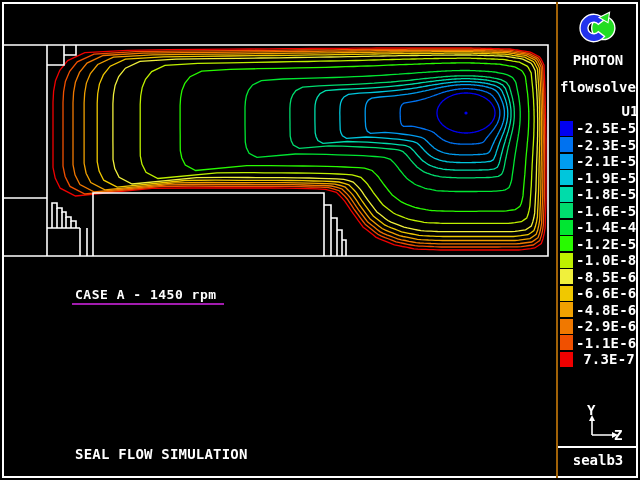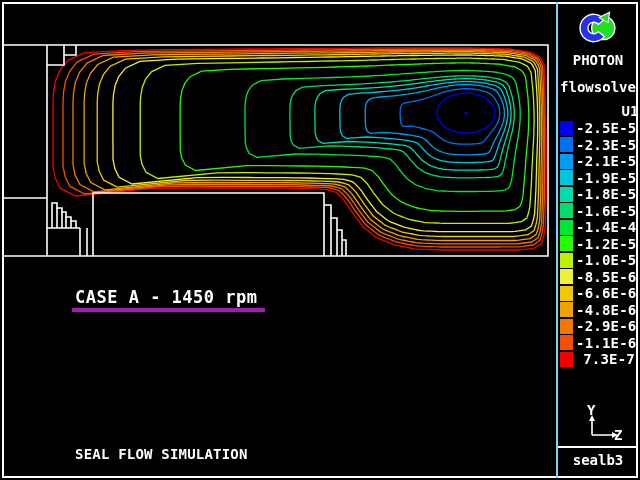--- a/index.html
+++ b/index.html
@@ -1,24 +1,24 @@
 <!DOCTYPE html>
 <html><head>
 <meta charset="utf-8">
 <style>
   html,body{margin:0;padding:0;background:#000;}
   .screen{position:relative;width:640px;height:480px;background:#000;overflow:hidden;
           font-family:"DejaVu Sans Mono","Liberation Mono",monospace;font-weight:bold;color:#fff;}
   .frame{position:absolute;inset:2px;border:2px solid #fff;pointer-events:none;}
   .plot{position:absolute;left:0;top:0;}
-  .case-label{position:absolute;left:72px;top:287px;font-size:17px;letter-spacing:.5px;
-              padding:0 7px 1px 3px;border-bottom:4px solid #a21caf;white-space:pre;}
+  .case-label{position:absolute;left:72px;top:287px;font-size:13px;letter-spacing:.5px;
+              padding:0 7px 1px 3px;border-bottom:2px solid #a21caf;white-space:pre;}
   .main-title{position:absolute;left:75px;top:446px;font-size:14px;letter-spacing:.2px;white-space:pre;}
   .sidebar{position:absolute;left:556px;top:2px;width:82px;height:476px;
-           border-left:2px solid #7dd3fc;box-sizing:border-box;}
+           border-left:2px solid #a16207;box-sizing:border-box;}
   .logo{position:absolute;left:21px;top:7px;width:38px;height:38px;}
   .app-name{position:absolute;top:50px;width:100%;text-align:center;font-size:14px;}
   .subtitle{position:absolute;top:77px;width:100%;text-align:center;font-size:14px;}
   .var-label{position:absolute;top:101px;width:100%;text-align:center;font-size:14px;padding-left:32px;}
   .legend{position:absolute;top:118px;left:2px;right:3px;}
   .legend-row{display:flex;height:16.5px;align-items:center;}
   .legend-swatch{width:13px;height:15px;margin-right:3px;flex:none;}
   .legend-value{flex:1;text-align:right;font-size:14px;letter-spacing:.2px;white-space:pre;}
   .axis-ind{position:absolute;top:400px;left:0;width:100%;height:46px;}
   .axis-y{position:absolute;left:29px;top:0;font-size:14px;}
@@ -103,21 +103,21 @@
         <div class="legend-row">
           <span class="legend-swatch" style="background: rgb(0, 230, 50);"></span>
           <span class="legend-value">-1.4E-4</span>
         </div>
         <div class="legend-row">
           <span class="legend-swatch" style="background: rgb(40, 250, 0);"></span>
           <span class="legend-value">-1.2E-5</span>
         </div>
         <div class="legend-row">
           <span class="legend-swatch" style="background: rgb(190, 240, 0);"></span>
-          <span class="legend-value">-1.0E-5</span>
+          <span class="legend-value">-1.0E-8</span>
         </div>
         <div class="legend-row">
           <span class="legend-swatch" style="background: rgb(240, 240, 60);"></span>
           <span class="legend-value">-8.5E-6</span>
         </div>
         <div class="legend-row">
           <span class="legend-swatch" style="background: rgb(240, 200, 0);"></span>
           <span class="legend-value">-6.6E-6</span>
         </div>
         <div class="legend-row">

